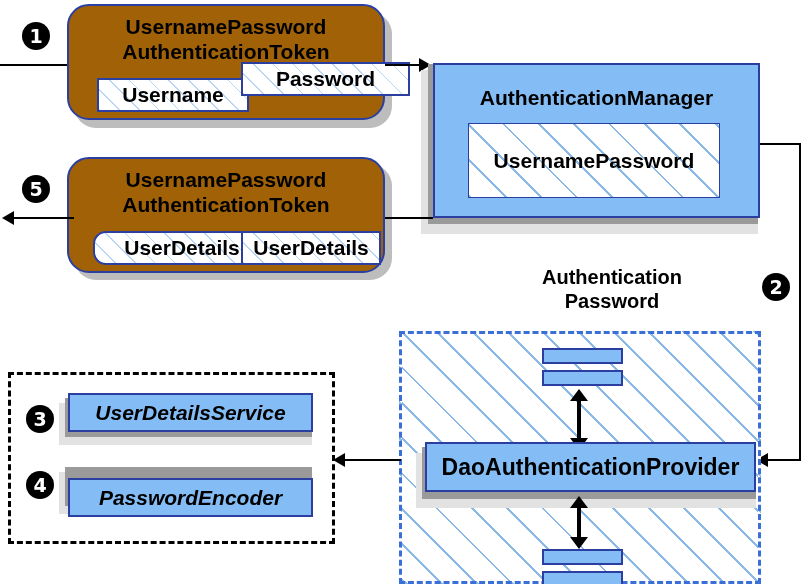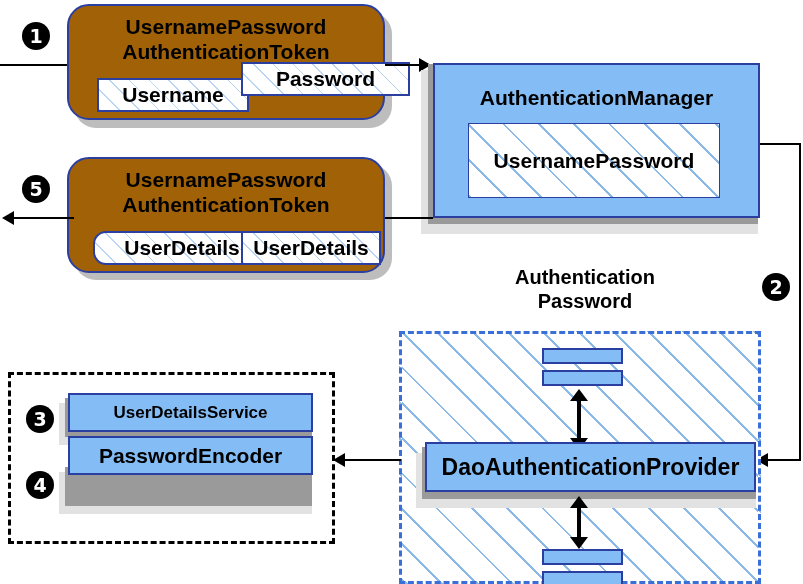--- a/index.html
+++ b/index.html
@@ -106,21 +106,21 @@
     <div class="abs chip" style="left:172px;top:72px;width:140px;height:34px;">UserDetails</div>
   </div>
 
   <div class="abs ln" style="left:14px;top:217px;width:60px;height:2px;"></div>
   <div class="abs" style="left:2px;top:211px;width:0;height:0;
               border-top:7px solid transparent;border-bottom:7px solid transparent;
               border-right:12px solid #000;"></div>
 
   <div class="abs ln" style="left:385px;top:217px;width:48px;height:2px;"></div>
 
-  <div class="abs lbl-center" style="left:465px;top:265px;width:240px;">
+  <div class="abs lbl-center" style="left:492px;top:265px;width:240px;">
     <div>Authentication</div>
     <div>Password</div>
   </div>
 
   <div class="abs dashbox hatch" style="left:399px;top:331px;width:362px;height:253px;">
 
     <div class="abs blue" style="left:140px;top:14px;width:81px;height:16px;"></div>
     <div class="abs blue" style="left:140px;top:36px;width:81px;height:16px;"></div>
 
     <div class="abs ln" style="left:175px;top:62px;width:4px;height:48px;"></div>
@@ -157,26 +157,26 @@
 
   <div class="abs dashbox-black" style="left:8px;top:372px;width:327px;height:172px;background:#fff;"></div>
 
   <div class="abs step" style="left:26px;top:405px;">
     <span>3</span>
   </div>
   <div class="abs shadow-light" style="left:59px;top:403px;width:253px;height:42px;"></div>
   <div class="abs shadow-dark" style="left:65px;top:398px;width:247px;height:39px;"></div>
   <div class="abs blue" style="left:68px;top:393px;width:245px;height:39px;
               display:flex;align-items:center;justify-content:center;">
-    <span style="font-weight:bold;font-size:17px;">UserDetailsService</span>
+    <span style="font-weight:bold;font-size:21px;font-style:italic;">UserDetailsService</span>
   </div>
 
   <div class="abs step" style="left:26px;top:471px;">
     <span>4</span>
   </div>
   <div class="abs shadow-light" style="left:59px;top:472px;width:253px;height:42px;"></div>
   <div class="abs shadow-dark" style="left:65px;top:467px;width:247px;height:39px;"></div>
-  <div class="abs blue" style="left:68px;top:436px;width:245px;height:39px;
-              display:flex;align-items:center;justify-content:center;">
+  <div class="abs blue" style="left:68px;top:478px;width:245px;height:39px;
+              display:flex;align-items:center;justify-content:center;font-style:italic;">
     <span style="font-weight:bold;font-size:21px;">PasswordEncoder</span>
   </div>
 
 </div>
 
 </body></html>

